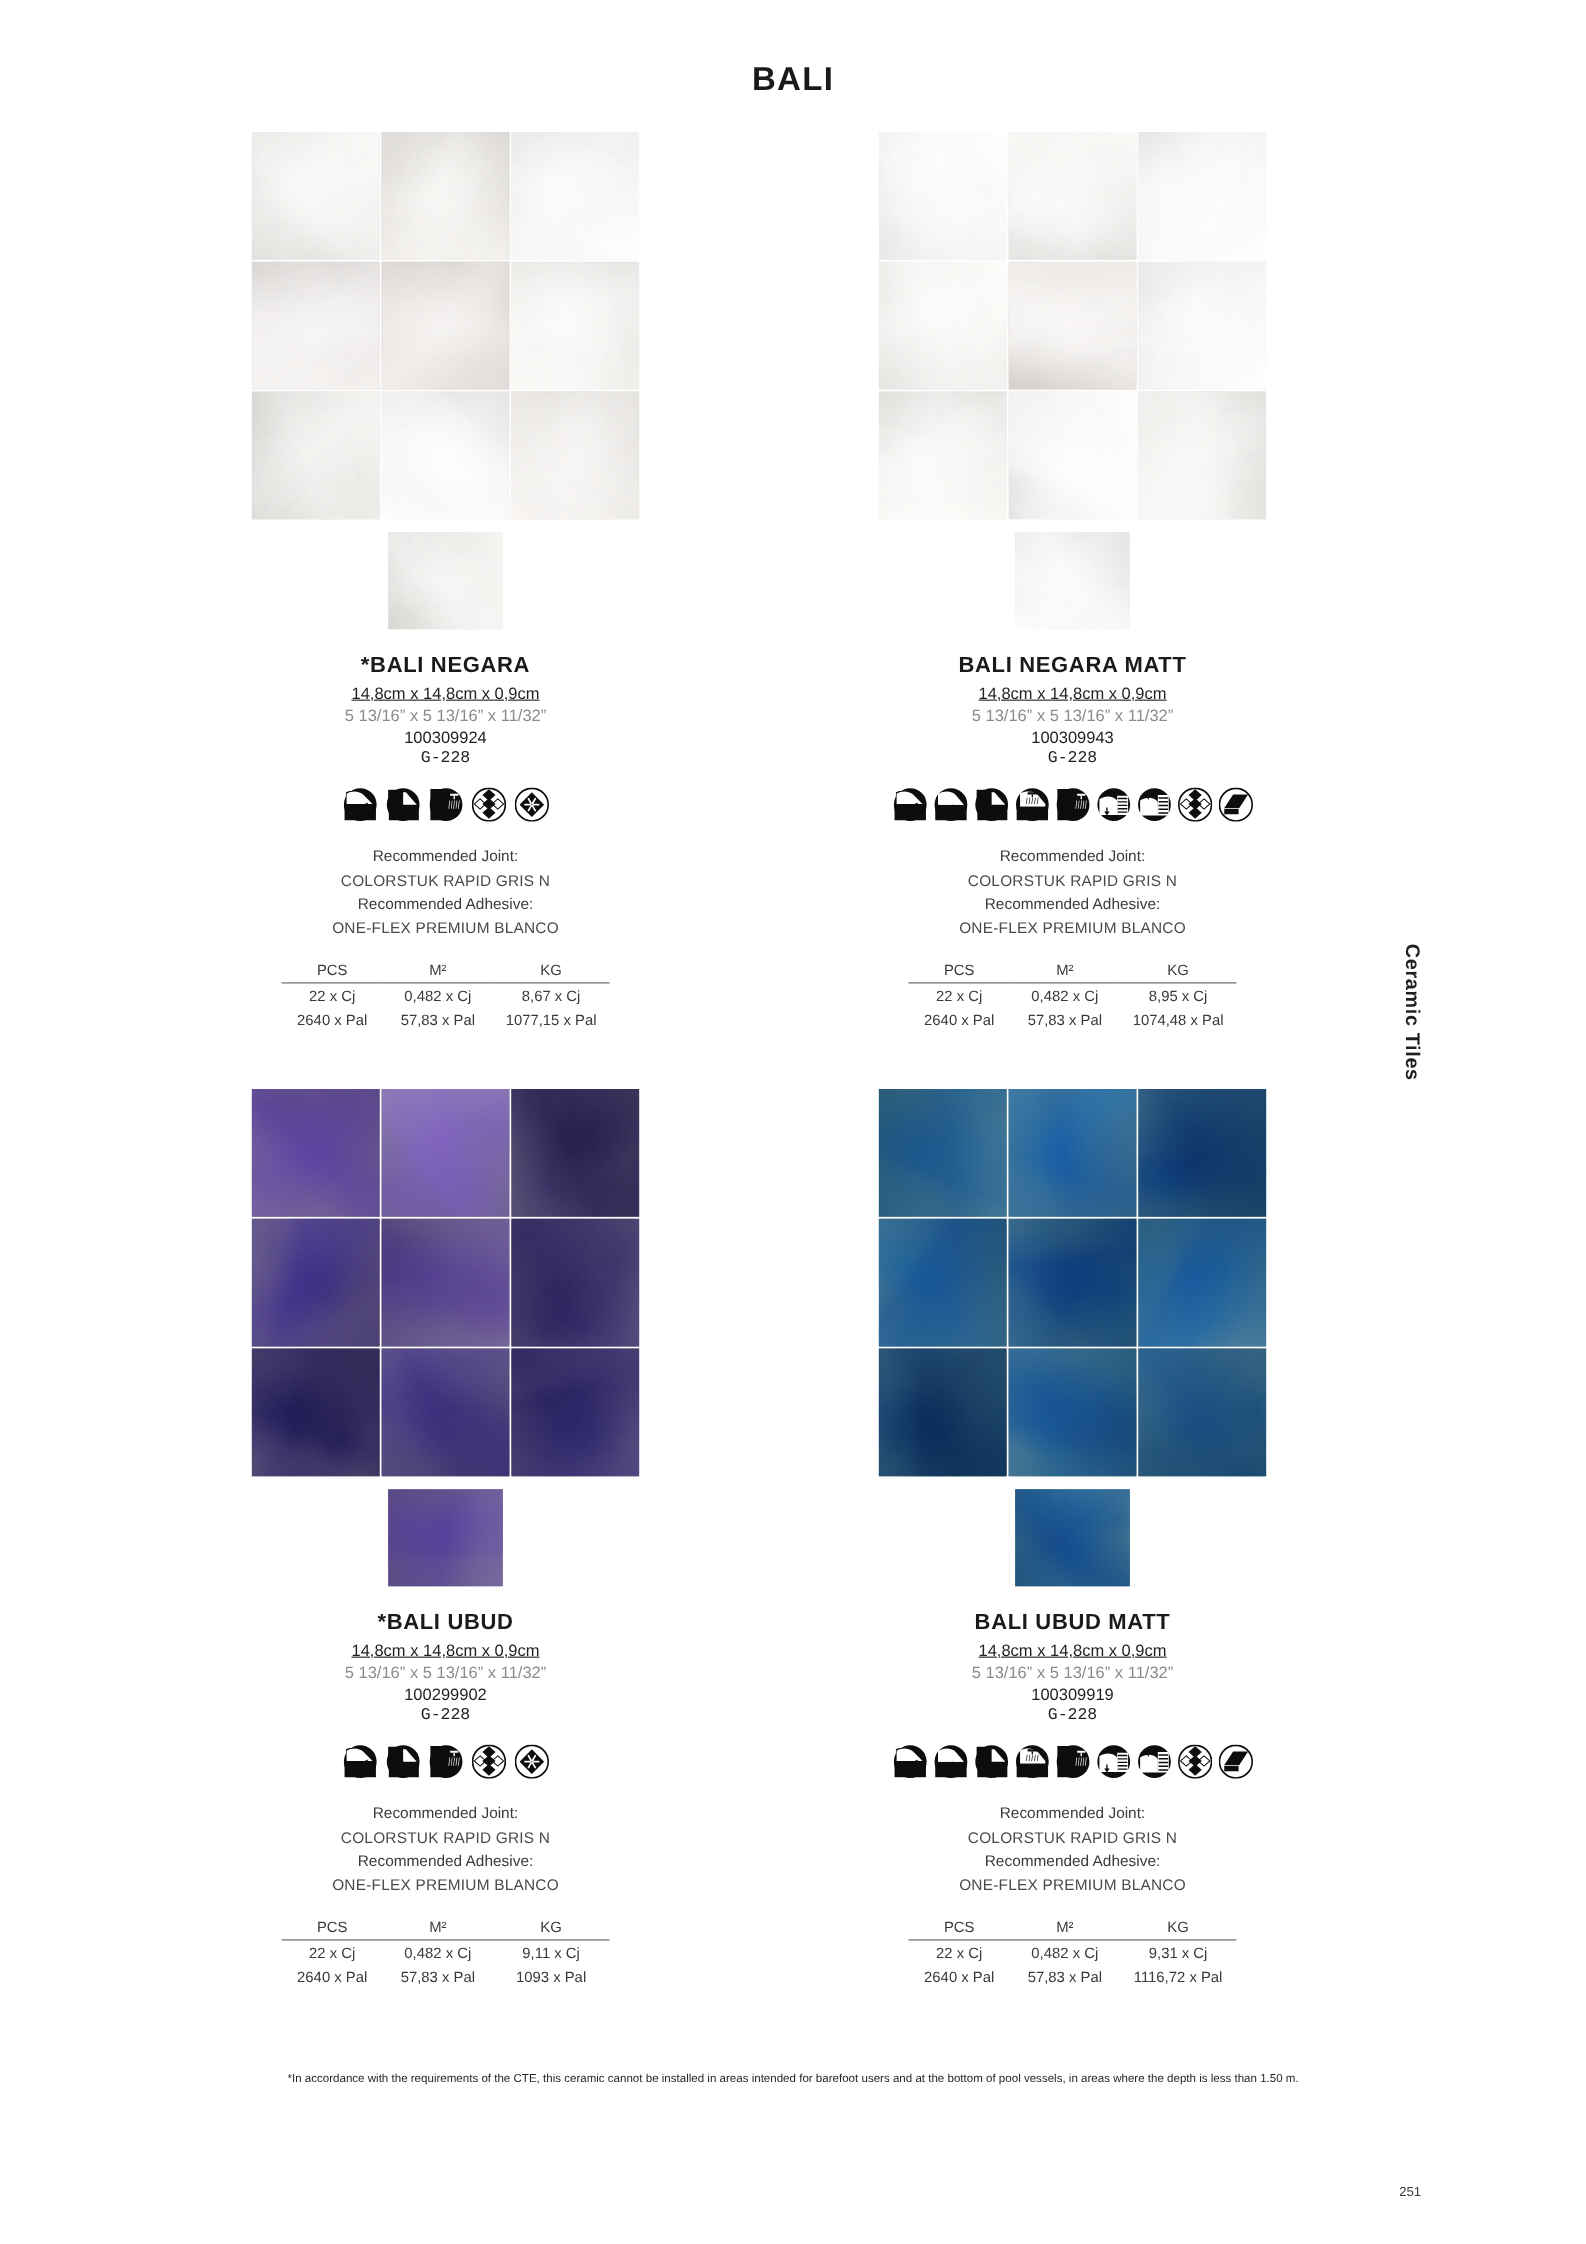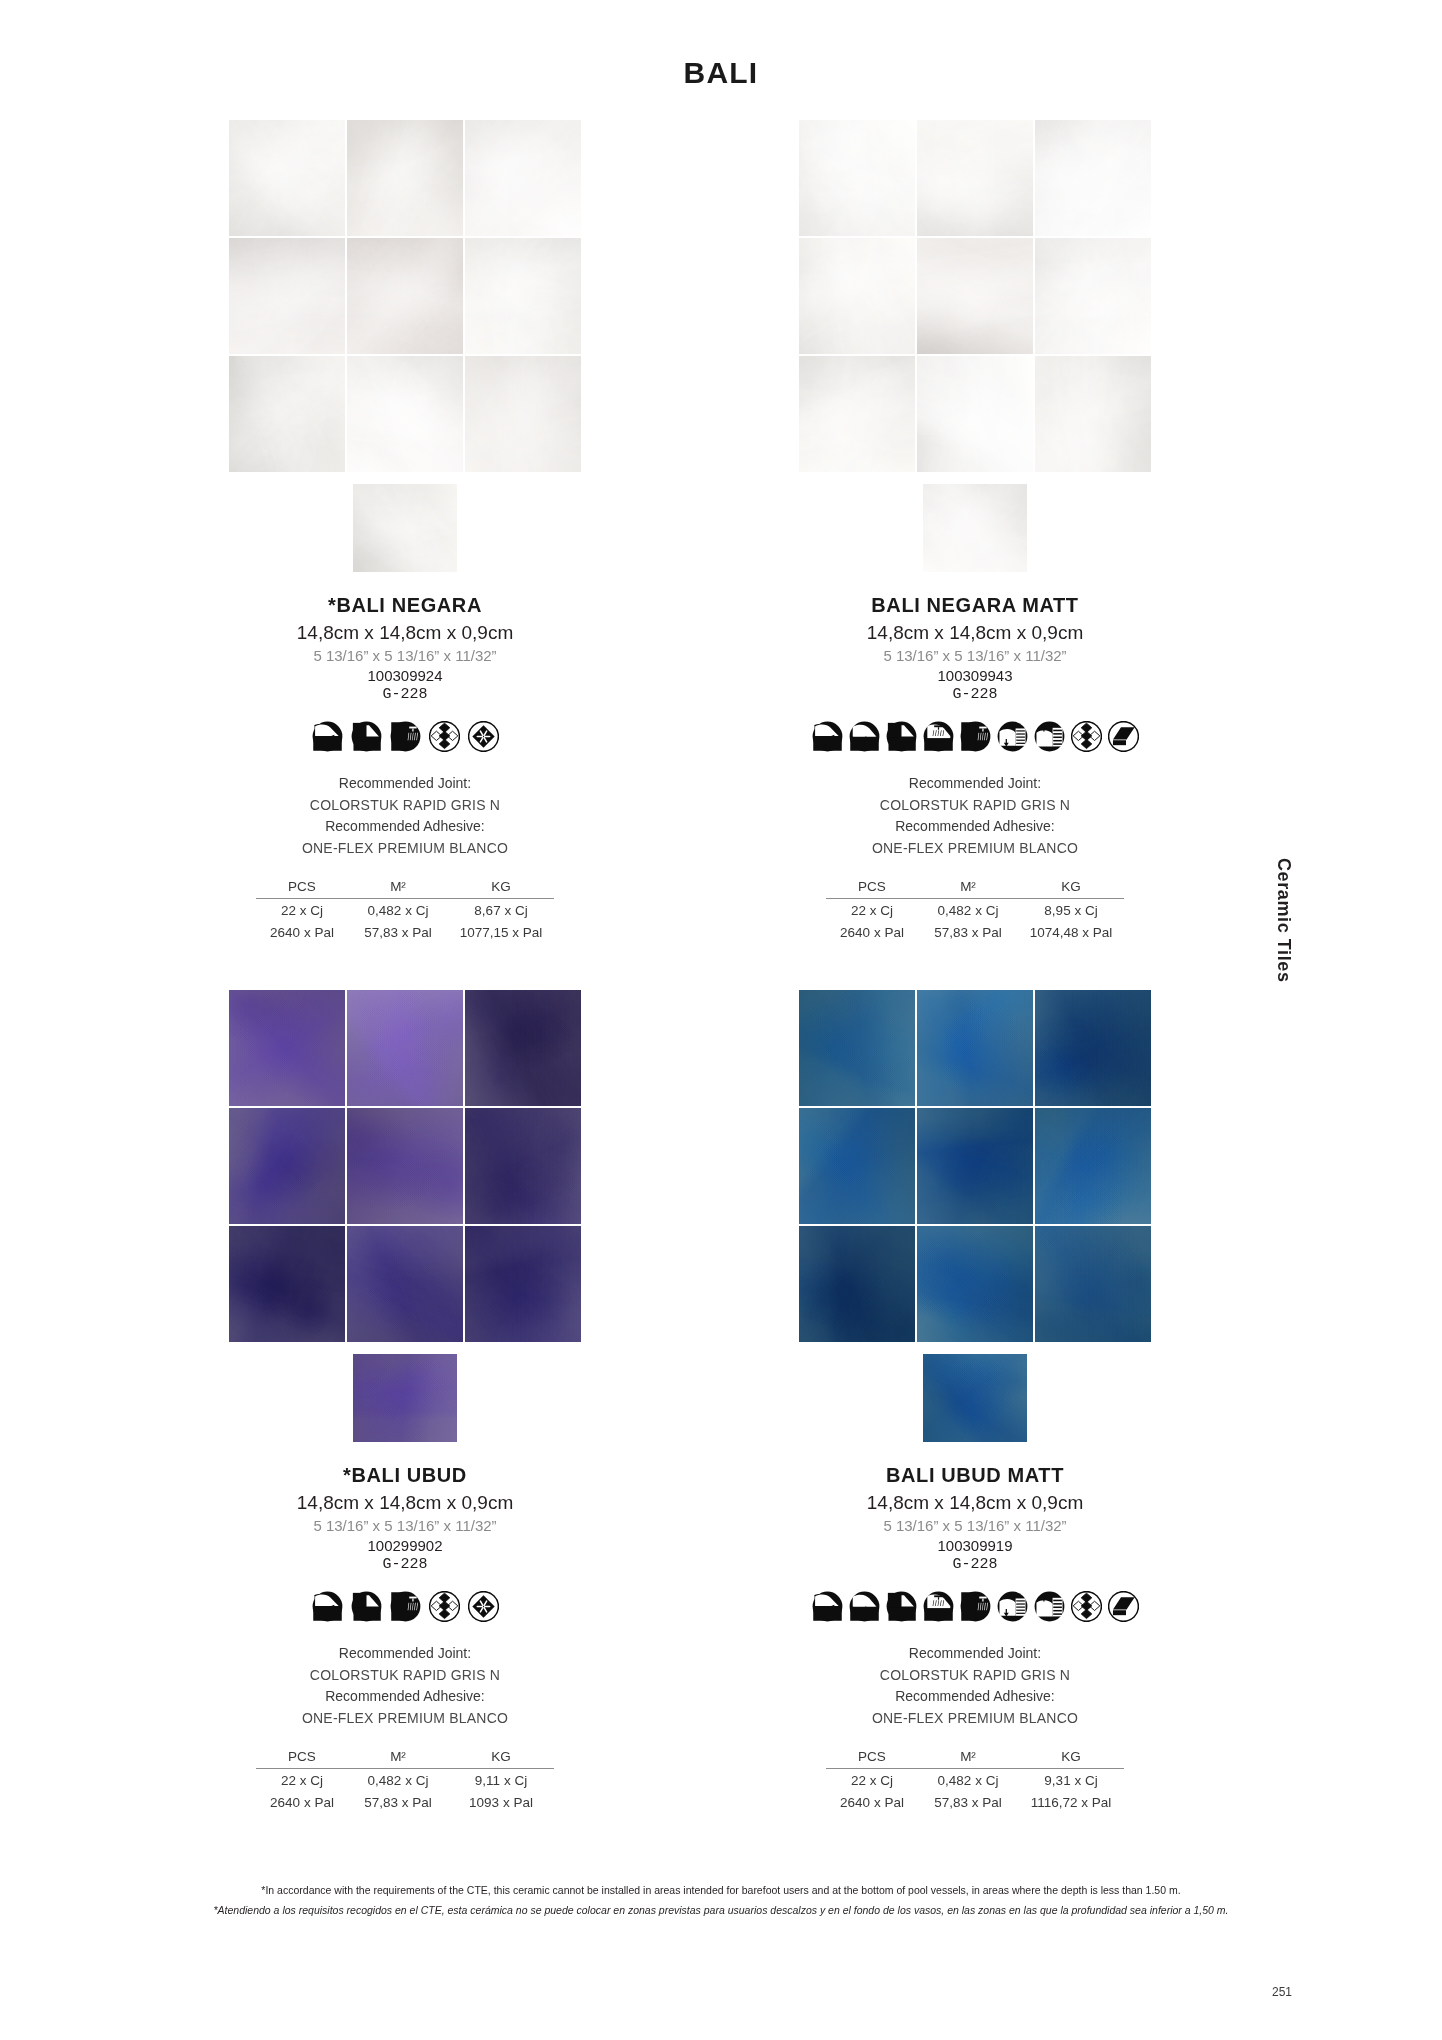--- a/index.html
+++ b/index.html
@@ -80,23 +80,24 @@
   }
 
   .prod-name {
     font-size: 20px;
     font-weight: bold;
     letter-spacing: 0.6px;
     margin-top: 22px;
     color: #1a1a1a;
   }
   .dim-cm {
-    font-size: 19px;
+    font-size: 15px;
     margin-top: 5px;
     color: #231f20;
+    text-decoration: underline;
   }
   .dim-in {
     font-size: 15px;
     margin-top: 3px;
     color: #8b8b8b;
   }
   .code {
     font-size: 15px;
     margin-top: 3px;
     color: #231f20;
@@ -746,16 +747,15 @@
             <td>1116,72 x Pal</td>
           </tr>
         </tbody>
       </table>
     </div>
   </div>
 </div>
 
 <div class="footnotes">
   <div class="fn">*In accordance with the requirements of the CTE, this ceramic cannot be installed in areas intended for barefoot users and at the bottom of pool vessels, in areas where the depth is less than 1.50 m.</div>
-  <div class="fn it">*Atendiendo a los requisitos recogidos en el CTE, esta cerámica no se puede colocar en zonas previstas para usuarios descalzos y en el fondo de los vasos, en las zonas en las que la profundidad sea inferior a 1,50 m.</div>
 </div>
 
 <div class="page-num">251</div>
 
 </body></html>

